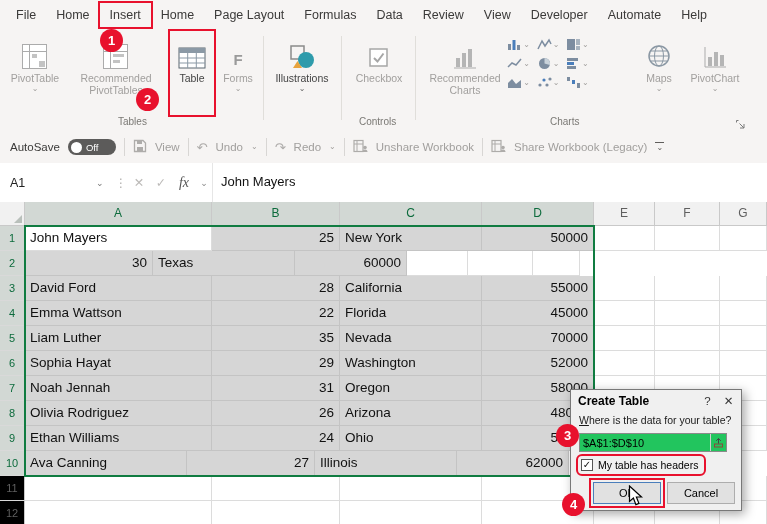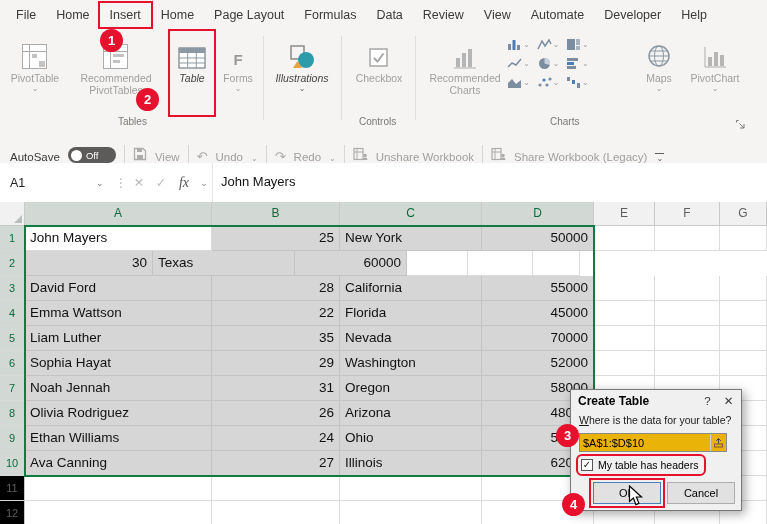--- a/index.html
+++ b/index.html
@@ -10,34 +10,34 @@
   .tabsbar{position:absolute;top:0;left:0;right:0;height:30px;background:#f6f4f3;
            display:flex;align-items:center;padding-left:6px;}
   .tab{padding:5px 10px;font-size:12.5px;color:#3b3a39;white-space:nowrap;}
   .tab.annot{outline:2px solid #e8112d;outline-offset:0;}
   
   .ribbon{position:absolute;top:30px;left:0;right:0;height:101px;background:#f6f4f3;
           border-bottom:1px solid #d2d0ce;}
   .rb{position:absolute;top:3px;display:flex;flex-direction:column;align-items:center;gap:1px;}
   .rb .ric{height:34px;display:flex;align-items:flex-end;justify-content:center;margin-top:4px;}
   .rlab{font-size:10.5px;line-height:12px;text-align:center;color:#a19f9d;}
-  .rb.en .rlab{color:#444;font-style:italic;}
+  .rb.en .rlab{color:#444;}
   .chev{font-size:8px;line-height:8px;color:#a19f9d;}
   .rb.en .chev{color:#666;}
   .rb.tablebtn{outline:2px solid #e8112d;outline-offset:2px;height:80px;}
   .rsep{position:absolute;top:6px;width:1px;height:84px;background:#e0deda;}
   .glab{position:absolute;top:86px;font-size:10px;color:#7a7874;}
   .launcher{position:absolute;left:735px;top:86px;}
   .minigrid{position:absolute;left:504px;top:8px;width:88px;display:grid;
             grid-template-columns:repeat(3,1fr);row-gap:6px;}
   .mini{display:flex;align-items:center;gap:1px;justify-content:center;}
   .ficon{font-size:15px;font-weight:bold;color:#9a9a9a;line-height:22px;}
   
   .qat{position:absolute;top:131px;left:0;right:0;height:32px;background:#f6f4f3;
-       border-bottom:1px solid #d2d0ce;display:flex;align-items:flex-end;gap:8px;
+       border-bottom:1px solid #d2d0ce;display:flex;align-items:center;gap:8px;
        padding-left:10px;font-size:11.5px;color:#a19f9d;}
   .qat .dk{color:#3b3a39;}
   .qsep{width:1px;height:18px;background:#d8d6d4;}
   .tog{width:42px;height:16px;border-radius:9px;background:#5c5b5a;display:flex;
        align-items:center;padding:0 3px;gap:4px;}
   .knob{width:11px;height:11px;border-radius:50%;background:#fff;}
   .togtxt{color:#fff;font-size:9.5px;}
   .qico{color:#aeacaa;font-size:13px;line-height:13px;}
   .qmore{display:flex;flex-direction:column;align-items:center;color:#605e5c;}
   .qmore .bar{width:9px;height:1px;background:#605e5c;margin-bottom:1px;}
@@ -80,21 +80,21 @@
           border:1px solid #fff;}
   
   .dlg{position:absolute;left:570px;top:389px;width:172px;height:122px;background:#f0f0f0;
        border:1px solid #787878;box-shadow:3px 3px 10px rgba(0,0,0,.35);z-index:40;
        box-sizing:border-box;font-size:11px;color:#000;}
   .dtitle{height:21px;display:flex;align-items:center;padding:0 2px 0 7px;font-size:12px;}
   .dtitle .t{flex:1;font-weight:bold;}
   .dbtn{width:21px;text-align:center;color:#333;font-size:11.5px;}
   .dprompt{padding:3px 8px 0;font-size:10.5px;color:#1a1a1a;}
   .dprompt .u{text-decoration:underline;}
-  .dinput{position:absolute;left:8px;top:43px;width:148px;height:19px;background:#eab308;
+  .dinput{position:absolute;left:8px;top:43px;width:148px;height:19px;background:#22c55e;
           border:1px solid #8a8a8a;box-sizing:border-box;display:flex;align-items:center;}
   .dinput .val{flex:1;padding-left:3px;font-size:11px;color:#000;}
   .dref{width:15px;height:100%;border-left:1px solid #cfcfcf;display:flex;align-items:center;
         justify-content:center;}
   .dchkrow{position:absolute;left:7px;top:66px;display:flex;align-items:center;gap:5px;
            padding:3px 6px 3px 3px;border-radius:4px;outline:2px solid #e8112d;}
   .dbox{width:12px;height:12px;box-sizing:border-box;border:1px solid #555;background:#fff;
         font-size:10px;line-height:10px;text-align:center;color:#111;}
   .dchkrow .lab{font-size:10.5px;}
   .dok{position:absolute;left:22px;top:92px;width:68px;height:22px;background:#e1e1e1;
@@ -117,22 +117,22 @@
   <div class="tabsbar">
     <div class="tab">File</div>
     <div class="tab">Home</div>
     <div class="tab annot">Insert</div>
     <div class="tab">Home</div>
     <div class="tab">Page Layout</div>
     <div class="tab">Formulas</div>
     <div class="tab">Data</div>
     <div class="tab">Review</div>
     <div class="tab">View</div>
+    <div class="tab">Developer</div>
     <div class="tab">Automate</div>
-    <div class="tab">Developer</div>
     <div class="tab">Help</div>
   </div>
 
   <div class="ribbon">
 
     <div class="rb" style="left:6px;width:58px;">
       <span class="ric">
         <svg width="30" height="28" viewBox="0 0 30 28">
             <rect x="2.5" y="1.5" width="24" height="24" fill="#fff" stroke="#ababab"></rect>
             <path d="M2.5 8.5 H26.5 M9.5 1.5 V25.5" stroke="#ababab" fill="none"></path>
@@ -479,21 +479,21 @@
           <div class="cell sel" style="width: 187px;">Ethan Williams</div>
           <div class="cell num sel" style="width: 128px;">24</div>
           <div class="cell sel" style="width: 142px;">Ohio</div>
           <div class="cell num sel" style="width: 112px;">53000</div>
           <div class="cell" style="width: 61px;"></div>
           <div class="cell" style="width: 65px;"></div>
           <div class="cell" style="width: 47px;"></div>
         </div>
         <div class="grow">
           <div class="rh hsel">10</div>
-          <div class="cell sel" style="width: 187px;">Ava Canning</div>
+          <div class="cell sel" style="width: 162px;">Ava Canning</div>
           <div class="cell num sel" style="width: 128px;">27</div>
           <div class="cell sel" style="width: 142px;">Illinois</div>
           <div class="cell num sel" style="width: 112px;">62000</div>
           <div class="cell" style="width: 61px;"></div>
           <div class="cell" style="width: 65px;"></div>
           <div class="cell" style="width: 47px;"></div>
         </div>
         <div class="grow">
           <div class="rh">11</div>
           <div class="cell" style="width: 187px;"></div>

